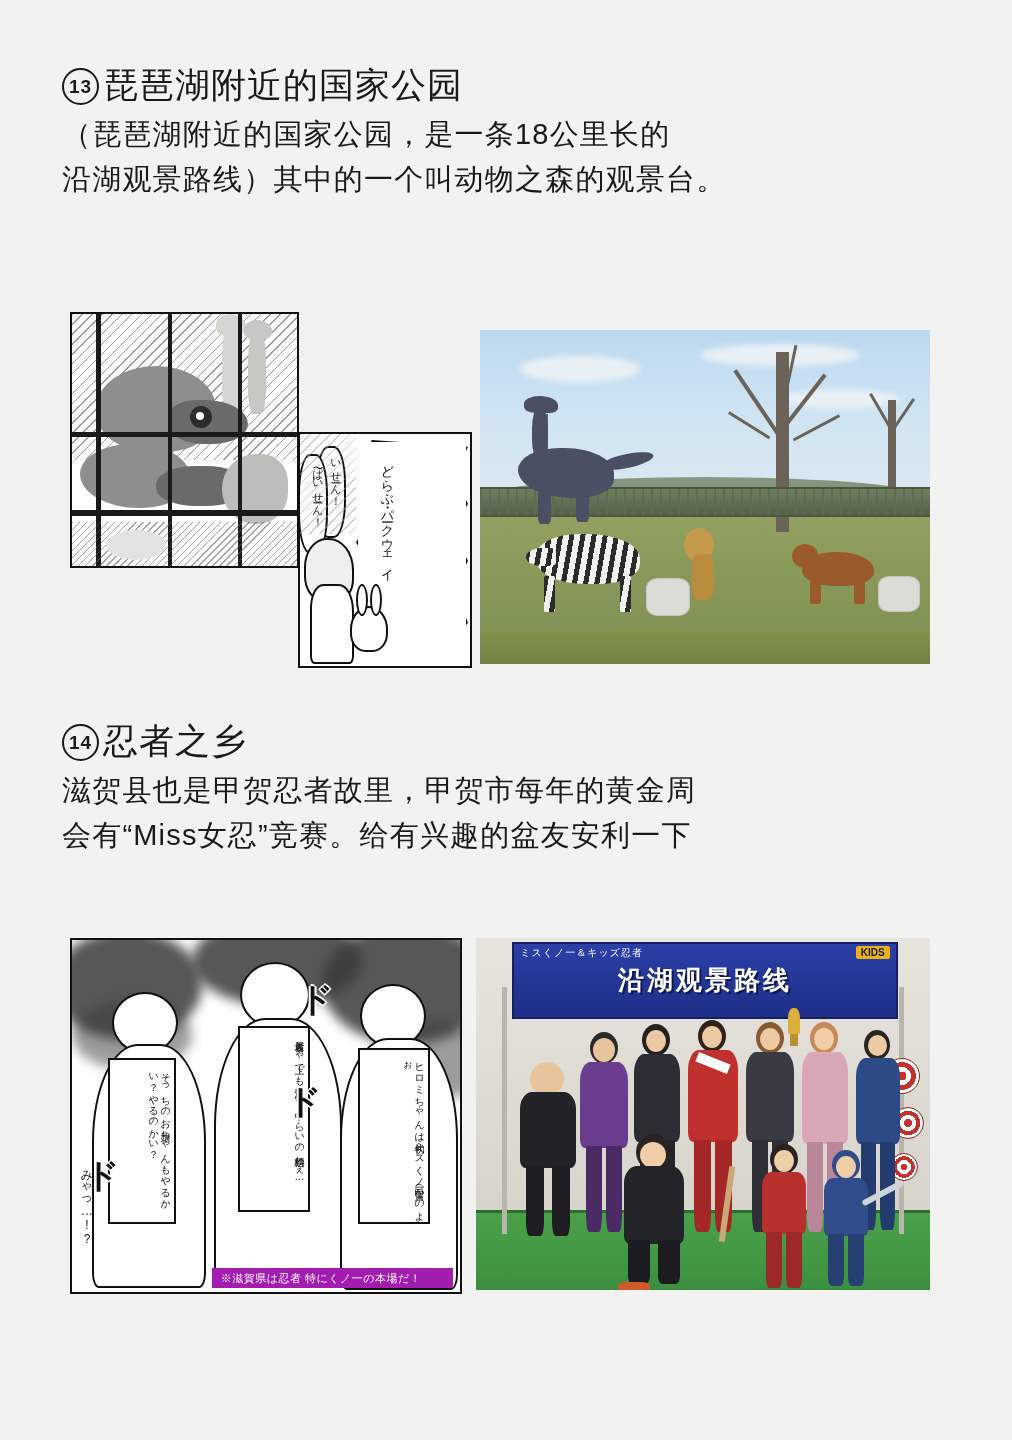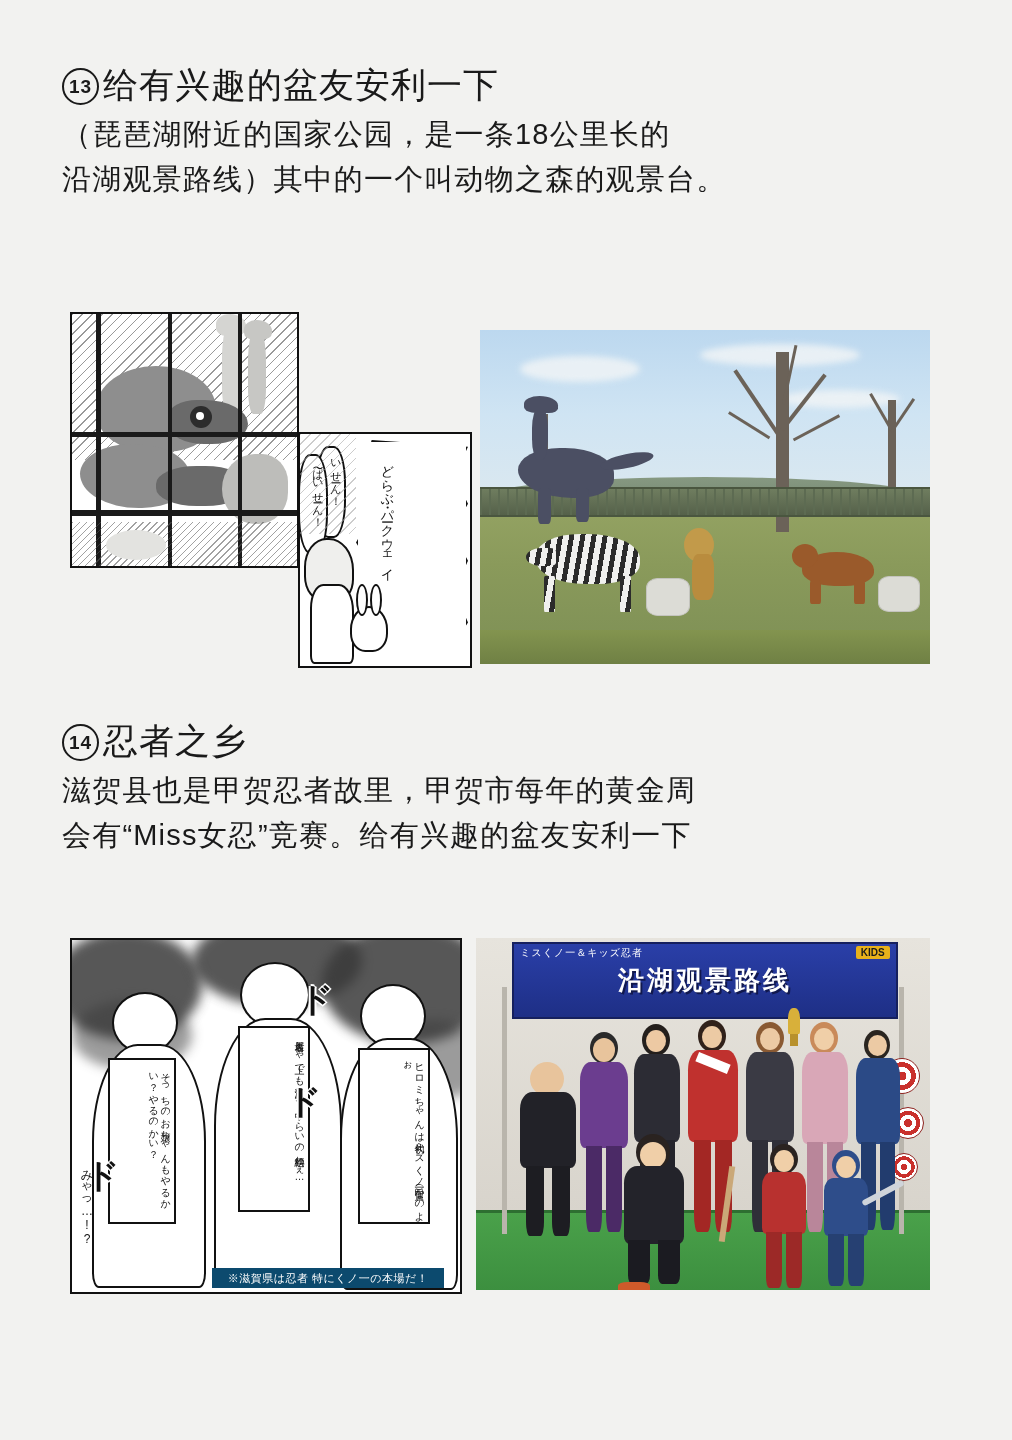--- a/index.html
+++ b/index.html
@@ -185,22 +185,22 @@
     writing-mode: vertical-rl; text-orientation: upright;
     font-size: 10px; line-height: 12px; padding: 6px 3px; color: #111;
   }
   .do {
     position: absolute; color: #111; font-size: 34px; font-weight: 800;
     writing-mode: vertical-rl; text-orientation: upright;
     text-shadow: 2px 0 0 #fff, -2px 0 0 #fff, 0 2px 0 #fff, 0 -2px 0 #fff;
   }
   .caption-bar {
     position: absolute; left: 36%; bottom: 4px; width: 60%; height: 20px;
-    background: #0c4a6e; color: #fff; font-size: 11px; line-height: 20px;
-    text-align: center; letter-spacing: .5px;
+    background: #a21caf; color: #fff; font-size: 11px; line-height: 20px;
+    text-align: left; letter-spacing: .5px; padding-left: 9px;
   }
   .miya {
     position: absolute; left: 6px; bottom: 46px; font-size: 12px; color: #111;
     writing-mode: vertical-rl; text-orientation: upright;
   }
 
   
   #photo2 {
     left: 476px; top: 938px; width: 454px; height: 352px;
     background: #1d1b1a;
@@ -247,21 +247,21 @@
     position: absolute; width: 5px; background: #b9b5ac;
   }
 </style>
 </head>
 <body>
 
 <div class="page">
 
   <div class="section" style="top:62px;">
     <div class="heading">
-      <span class="circnum">13</span><span>给有兴趣的盆友安利一下</span>
+      <span class="circnum">13</span><span>琵琶湖附近的国家公园</span>
     </div>
     <div class="body-text">
       <div>（琵琶湖附近的国家公园，是一条18公里长的</div>
       <div>沿湖观景路线）其中的一个叫动物之森的观景台。</div>
     </div>
   </div>
 
   <div class="fig" id="manga1">
     <div class="mcontent">
       <div class="m1-sky"></div>

